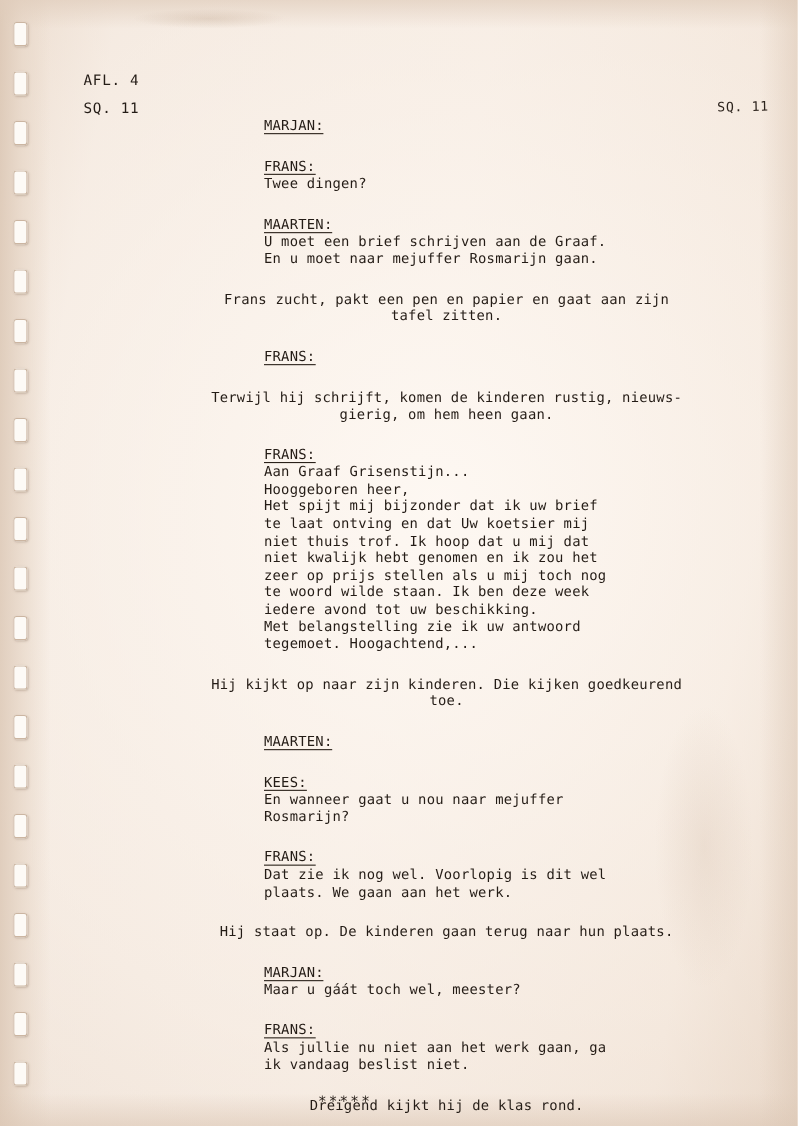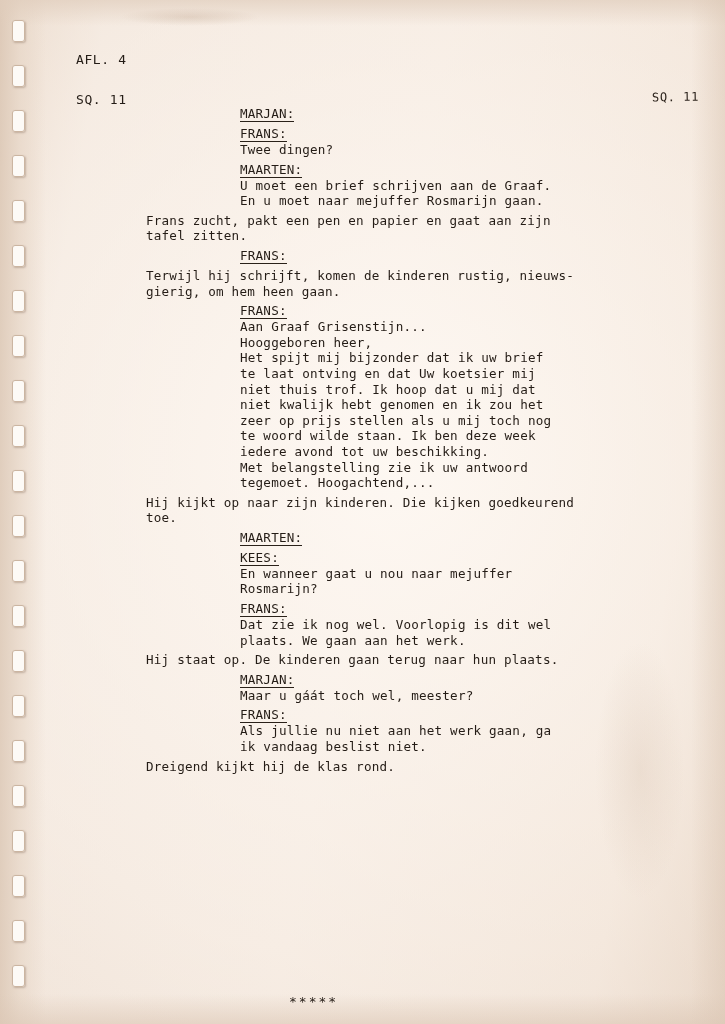--- a/index.html
+++ b/index.html
@@ -71,21 +71,21 @@
 
   .page {
     position: absolute;
     inset: 0;
     color: #241c16;
   }
 
   .hdr-afl {
     position: absolute;
     left: 76px;
-    top: 52px;
+    top: 66px;
     font-size: 13px;
     letter-spacing: .6px;
   }
   .hdr-sq-left {
     position: absolute;
     left: 76px;
     top: 92px;
     font-size: 13px;
     letter-spacing: .6px;
   }
@@ -103,34 +103,35 @@
     position: absolute;
     left: 146px;
     top: 106px;
     width: 520px;
     font-size: 12.6px;
     line-height: 15.6px;
     letter-spacing: 0.2px;
     white-space: pre-wrap;
   }
   .blk { margin: 0; }
-  .blk + .blk { margin-top: 4px; }
+  .blk + .blk { margin-top: 21px; }
   .speaker {
     margin-left: 94px;
     text-decoration: none;
     display: inline-block;
     border-bottom: 1px solid #2a2119;
     padding-bottom: 0px;
     line-height: 14px;
   }
   .dlg {
     margin-left: 94px;
   }
   .action {
     margin-left: 0;
+    text-align: center;
   }
   .stars {
     position: absolute;
     left: 289px;
     top: 994px;
     font-size: 13px;
     letter-spacing: 2px;
   }
   
   .smudge1 {

